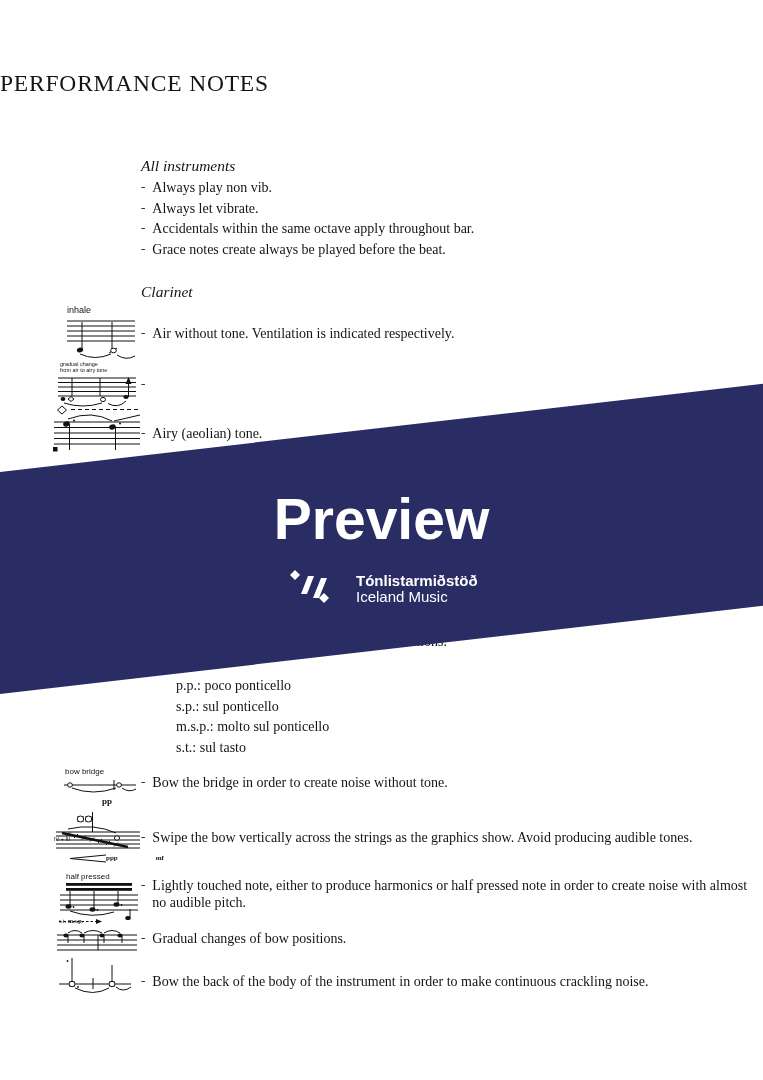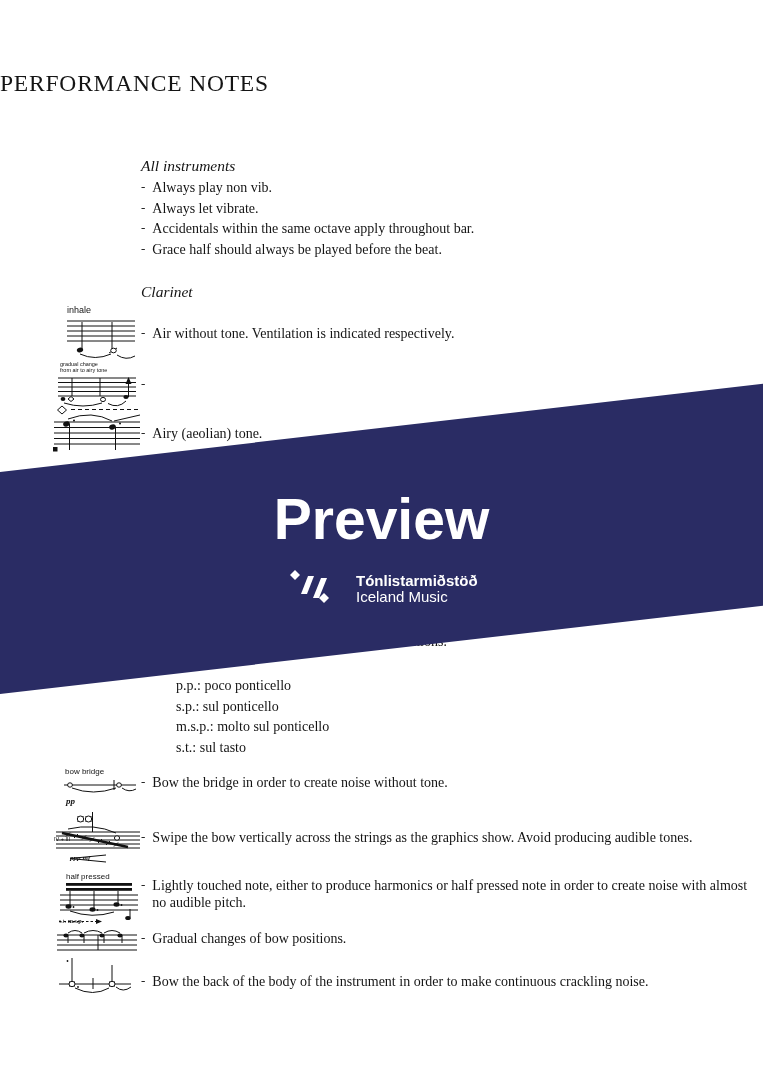--- a/index.html
+++ b/index.html
@@ -21,21 +21,21 @@
   .logo-row{position:absolute;left:288px;top:568px;z-index:4;display:flex;gap:26px;align-items:flex-end;color:#fff;}
   .logo-text{font-family:"Liberation Sans",sans-serif;font-size:15px;line-height:16px;}
   .logo-text .l1{font-weight:bold;}
   
   .nb{position:absolute;}
   .nb svg{position:absolute;left:0;overflow:visible;}
   .nb svg *{vector-effect:non-scaling-stroke;}
   .nlabel{position:absolute;font-size:9px;font-family:Liberation Sans, sans-serif;white-space:nowrap;}
   .nlabel.tiny{font-size:5.5px;line-height:5.5px;}
   .nlabel.small{font-size:8px;}
-  .dyn{font-style:italic;font-weight:bold;font-size:9px;font-family:"Liberation Serif",serif;}
+  .dyn{font-weight:bold;font-size:9px;font-family:"Liberation Serif",serif;margin-left:36px;}
   .dynrow{position:absolute;display:flex;align-items:center;gap:2px;}
   .dynrow .dyn{font-size:7px;}
   .lblrow{position:absolute;display:flex;align-items:center;gap:2px;font-size:6px;}
   .lblrow .b{font-weight:bold;}
   .stroke{stroke:#111;fill:none;stroke-width:1;}
   .fillb{fill:#111;stroke:none;}
   .open{fill:#fff;stroke:#111;stroke-width:1;}
 </style>
 </head>
 <body>
@@ -52,21 +52,21 @@
   <div class="row" style="top:201px">
     <span class="dash">-</span>
     <span>Always let vibrate.</span>
   </div>
   <div class="row" style="top:221px">
     <span class="dash">-</span>
     <span>Accidentals within the same octave apply throughout bar.</span>
   </div>
   <div class="row" style="top:242px">
     <span class="dash">-</span>
-    <span>Grace half should always be played before the beat.</span>
+    <span>Grace notes create always be played before the beat.</span>
   </div>
 
   <div class="section-h" style="top:283px">Clarinet</div>
 
   <div class="nb" style="left:65px;top:305px;width:72px;height:52px">
     <span class="nlabel" style="left:2px;top:0">inhale</span>
     <svg style="top:13px" width="72" height="42" viewBox="0 0 72 42">
       <g class="stroke">
         <line x1="2" y1="3" x2="70" y2="3"></line>
           <line x1="2" y1="8" x2="70" y2="8"></line>

